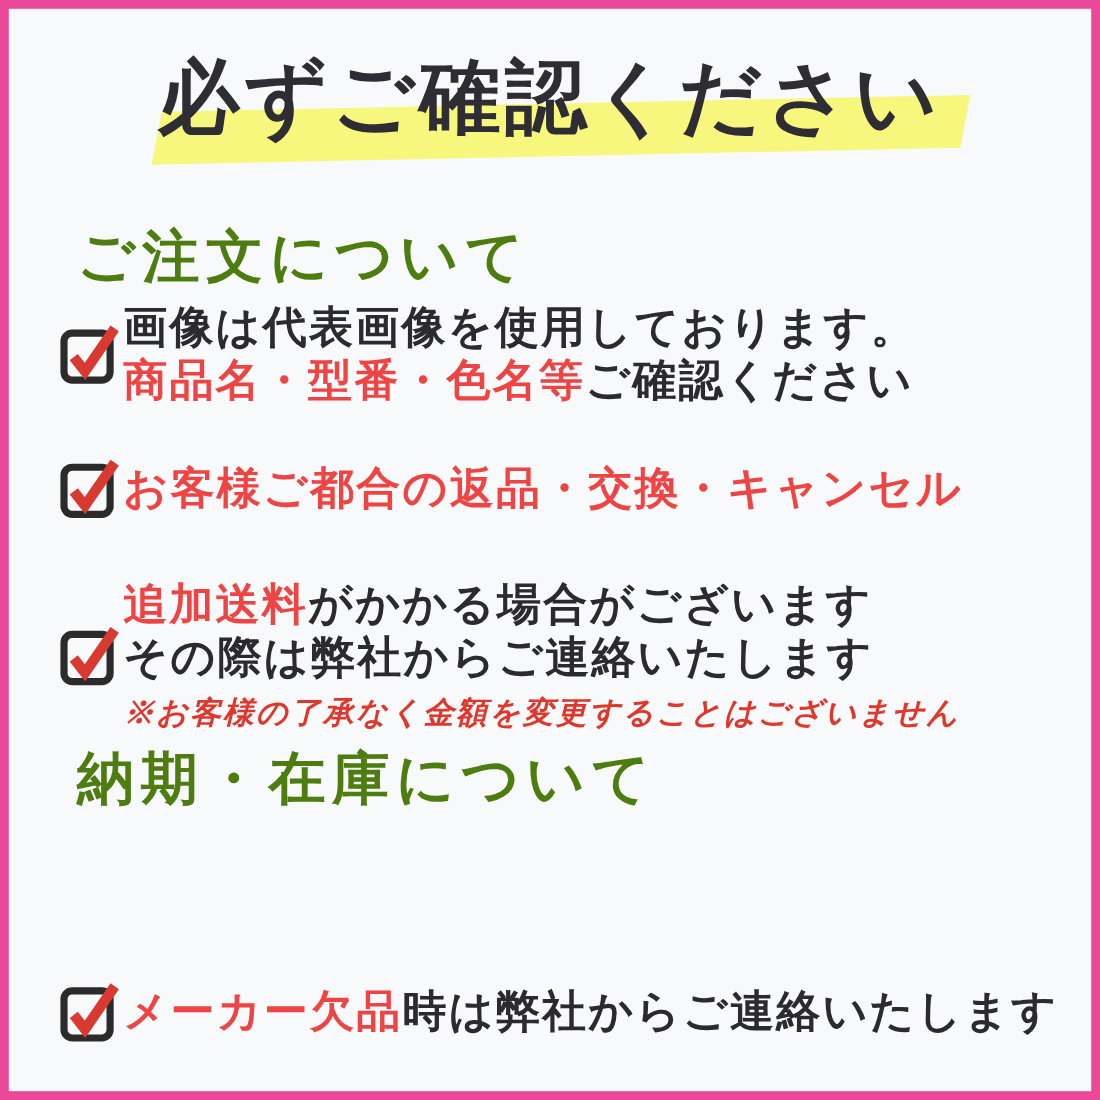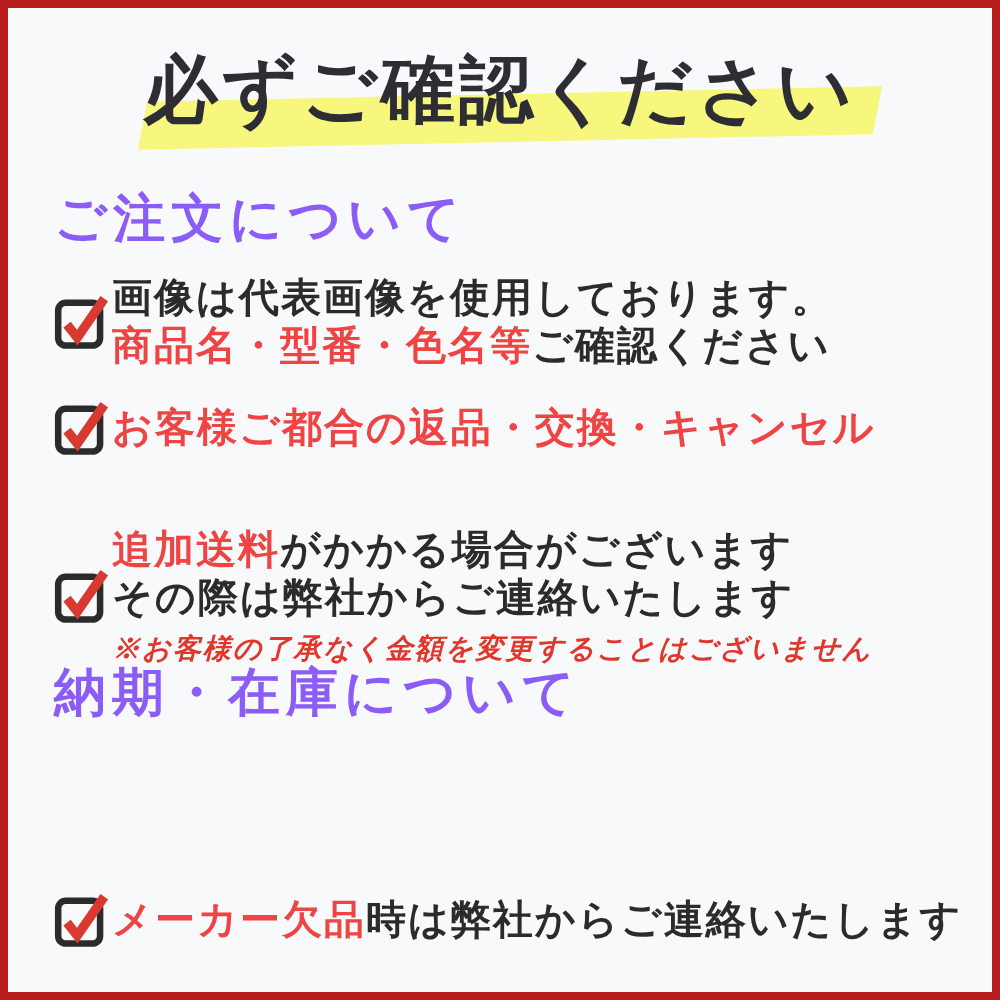--- a/index.html
+++ b/index.html
@@ -1,21 +1,21 @@
 <!DOCTYPE html>
 <html><head>
 <meta charset="utf-8">
 <style>
   html,body{margin:0;padding:0;background:#e8e8e8;}
   .canvas{
     position:relative;
     width:1000px;height:1000px;
     box-sizing:border-box;
     background:#f8f9fa;
-    border:8px solid #b91c1c;
+    border:8px solid #ec4899;
     overflow:hidden;
     font-family:"Liberation Serif","DejaVu Serif",serif;
     color:#2b2b2e;
   }
   
   .title-wrap{
     position:absolute;top:30px;left:0;right:0;
     text-align:center;height:120px;
   }
   .hl{
@@ -26,23 +26,23 @@
     z-index:0;
   }
   .title-text{
     position:relative;z-index:1;
     font-size:74px;font-weight:700;
     letter-spacing:4px;color:#2d2d33;
     line-height:105px;
   }
   
   .sec-h{
-    position:absolute;left:46px;margin:0;
+    position:absolute;left:46px;margin:16px;
     font-size:52px;font-weight:700;letter-spacing:6px;
-    color:#8b5cf6;line-height:1.1;
+    color:#4d7c0f;line-height:1.1;
   }
   
   .item{
     position:absolute;left:46px;right:20px;
     display:flex;align-items:center;
   }
   .cb{width:54px;height:60px;flex:none;margin:-4px 4px 0 0;}
   .txt{font-size:40px;font-weight:600;letter-spacing:2px;line-height:48px;}
   .line{white-space:nowrap;}
   .seg.black{color:#2b2b2e;}
@@ -72,21 +72,21 @@
     <div class="txt">
       <div class="line">
         <span class="seg black">画像は代表画像を使用しております。</span>
       </div>
       <div class="line">
         <span class="seg red">商品名・型番・色名等</span><span class="seg black">ご確認ください</span>
       </div>
     </div>
   </div>
 
-  <div class="item" style="top:392px">
+  <div class="item" style="top:408px">
     <svg class="cb" viewBox="0 0 58 64">
       <rect x="4.5" y="13.5" width="45" height="46" rx="8" fill="none" stroke="#2b2b2b" stroke-width="7"></rect>
       <path d="M14 37 L25 51 L54 9" fill="none" stroke="#d83a32" stroke-width="10"></path>
     </svg>
     <div class="txt">
       <div class="line">
         <span class="seg red">お客様ご都合の返品・交換・キャンセル</span>
       </div>
     </div>
   </div>

